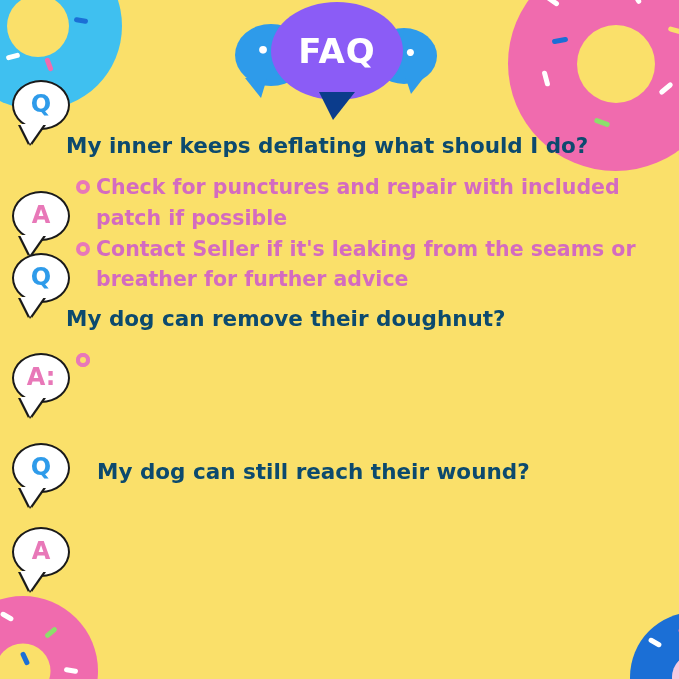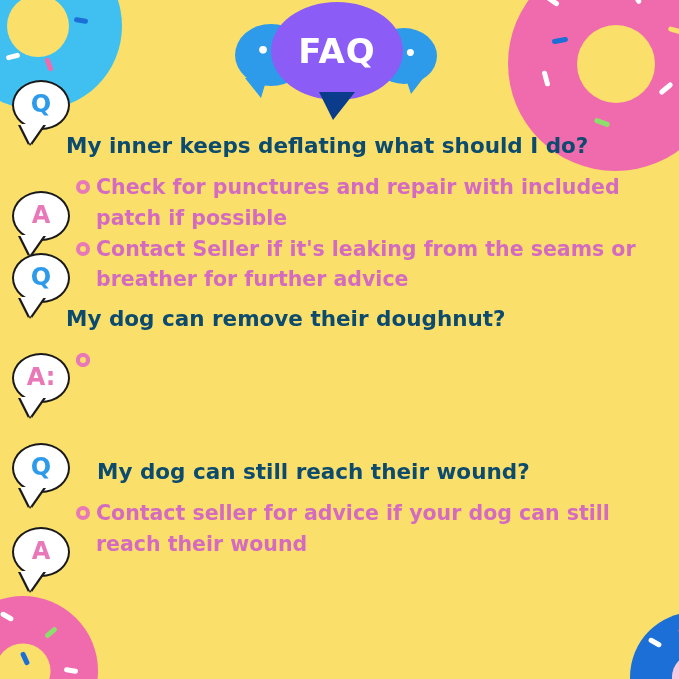--- a/index.html
+++ b/index.html
@@ -369,19 +369,15 @@
     <span class="letter">Q</span>
     <span class="tail"></span>
   </div>
   <div class="question" style="left:66px;top:459px;margin-left:31px;">My dog can still reach their wound?</div>
 
   <div class="marker a" style="left:12px;top:527px;">
     <span class="letter">A</span>
     <span class="tail"></span>
   </div>
   <ul class="answer-list" style="left:76px;top:498px;width:600px;">
-    <li class="answer-item">
-      <span class="bullet-donut"></span>
-      <span>Contact seller for advice if your dog can still reach their wound</span>
-    </li>
   </ul>
 
 </div>
 
 </body></html>

